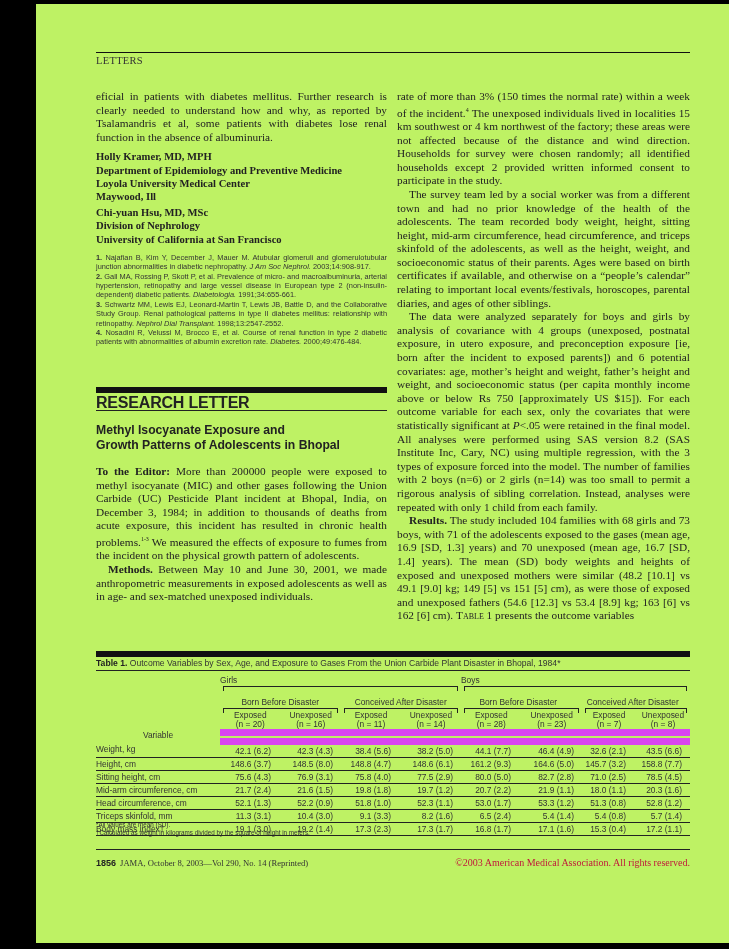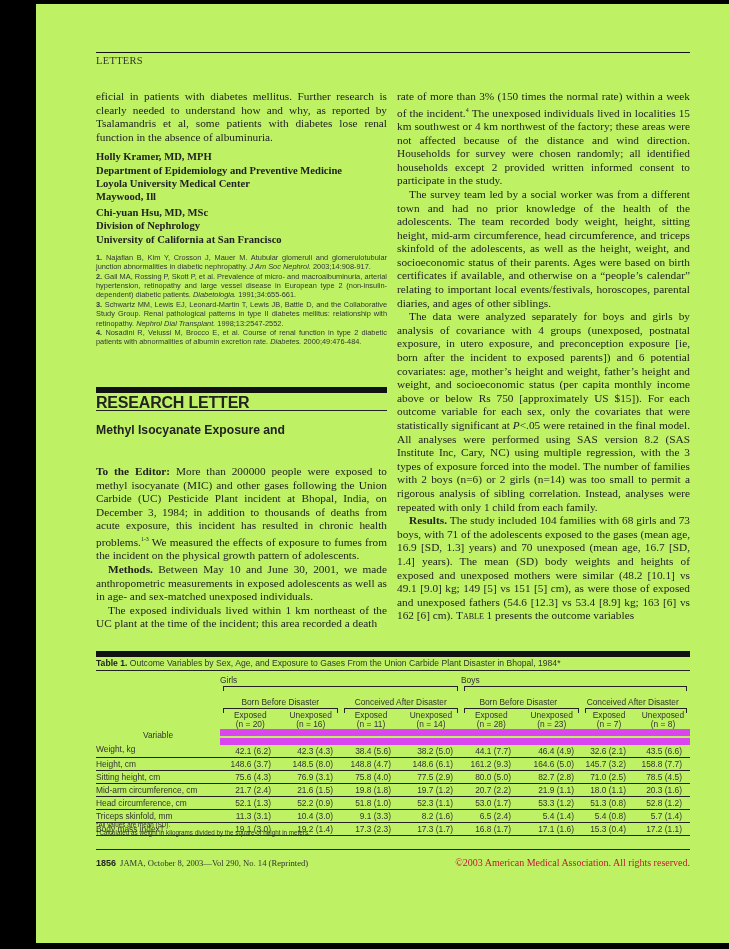--- a/index.html
+++ b/index.html
@@ -71,38 +71,38 @@
       <span>Department of Epidemiology and Preventive Medicine</span><br>
       <span>Loyola University Medical Center</span><br>
       <span>Maywood, Ill</span>
     </p>
     <p class="sig" style="margin-top:3px !important">
       <span>Chi-yuan Hsu, MD, MSc</span><br>
       <span>Division of Nephrology</span><br>
       <span>University of California at San Francisco</span>
     </p>
     <div class="refs">
-      <div><b>1.</b> <span>Najafian B, Kim Y, Crosson J, Mauer M. Atubular glomeruli and glomerulotubular junction abnormalities in diabetic nephropathy. </span><i>J Am Soc Nephrol.</i><span> 2003;14:908-917.</span></div>
+      <div><b>1.</b> <span>Najafian B, Kim Y, December J, Mauer M. Atubular glomeruli and glomerulotubular junction abnormalities in diabetic nephropathy. </span><i>J Am Soc Nephrol.</i><span> 2003;14:908-917.</span></div>
       <div><b>2.</b> <span>Gall MA, Rossing P, Skott P, et al. Prevalence of micro- and macroalbuminuria, arterial hypertension, retinopathy and large vessel disease in European type 2 (non-insulin-dependent) diabetic patients. </span><i>Diabetologia.</i><span> 1991;34:655-661.</span></div>
       <div><b>3.</b> <span>Schwartz MM, Lewis EJ, Leonard-Martin T, Lewis JB, Battle D, and the Collaborative Study Group. Renal pathological patterns in type II diabetes mellitus: relationship with retinopathy. </span><i>Nephrol Dial Transplant.</i><span> 1998;13:2547-2552.</span></div>
       <div><b>4.</b> <span>Nosadini R, Velussi M, Brocco E, et al. Course of renal function in type 2 diabetic patients with abnormalities of albumin excretion rate. </span><i>Diabetes.</i><span> 2000;49:476-484.</span></div>
     </div>
   </div>
 
   <div class="rl-bar"></div>
   <div class="rl-title sans">RESEARCH LETTER</div>
   <div class="rl-rule"></div>
   <div class="art-title sans">
     <span>Methyl Isocyanate Exposure and</span><br>
+    <span>Growth Patterns of Adolescents in Bhopal</span>
   </div>
 
   <div class="body-left serif">
     <p><span class="bold">To the Editor:</span><span> More than 200000 people were exposed to methyl isocyanate (MIC) and other gases following the Union Carbide (UC) Pesticide Plant incident at Bhopal, India, on December 3, 1984; in addition to thousands of deaths from acute exposure, this incident has resulted in chronic health problems.</span><sup style="font-size:6px">1-3</sup><span> We measured the effects of exposure to fumes from the incident on the physical growth pattern of adolescents.</span></p>
     <p class="indent"><span class="bold">Methods.</span><span> Between May 10 and June 30, 2001, we made anthropometric measurements in exposed adolescents as well as in age- and sex-matched unexposed individuals.</span></p>
-    <p class="indent">The exposed individuals lived within 1 km northeast of the UC plant at the time of the incident; this area recorded a death</p>
   </div>
 
   <div class="col col-right serif">
     <p><span>rate of more than 3% (150 times the normal rate) within a week of the incident.</span><sup style="font-size:6px">4</sup><span> The unexposed individuals lived in localities 15 km southwest or 4 km northwest of the factory; these areas were not affected because of the distance and wind direction. Households for survey were chosen randomly; all identified households except 2 provided written informed consent to participate in the study.</span></p>
     <p class="indent">The survey team led by a social worker was from a different town and had no prior knowledge of the health of the adolescents. The team recorded body weight, height, sitting height, mid-arm circumference, head circumference, and triceps skinfold of the adolescents, as well as the height, weight, and socioeconomic status of their parents. Ages were based on birth certificates if available, and otherwise on a “people’s calendar” relating to important local events/festivals, horoscopes, parental diaries, and ages of other siblings.</p>
     <p class="indent"><span>The data were analyzed separately for boys and girls by analysis of covariance with 4 groups (unexposed, postnatal exposure, in utero exposure, and preconception exposure [ie, born after the incident to exposed parents]) and 6 potential covariates: age, mother’s height and weight, father’s height and weight, and socioeconomic status (per capita monthly income above or below Rs 750 [approximately US $15]). For each outcome variable for each sex, only the covariates that were statistically significant at </span><i>P</i><span>&lt;.05 were retained in the final model. All analyses were performed using SAS version 8.2 (SAS Institute Inc, Cary, NC) using multiple regression, with the 3 types of exposure forced into the model. The number of families with 2 boys (n=6) or 2 girls (n=14) was too small to permit a rigorous analysis of sibling correlation. Instead, analyses were repeated with only 1 child from each family.</span></p>
     <p class="indent"><span class="bold">Results.</span><span> The study included 104 families with 68 girls and 73 boys, with 71 of the adolescents exposed to the gases (mean age, 16.9 [SD, 1.3] years) and 70 unexposed (mean age, 16.7 [SD, 1.4] years). The mean (SD) body weights and heights of exposed and unexposed mothers were similar (48.2 [10.1] vs 49.1 [9.0] kg; 149 [5] vs 151 [5] cm), as were those of exposed and unexposed fathers (54.6 [12.3] vs 53.4 [8.9] kg; 163 [6] vs 162 [6] cm). </span><span class="sc">Table 1</span><span> presents the outcome variables</span></p>
   </div>
 
   <div class="tbl-bar"></div>

